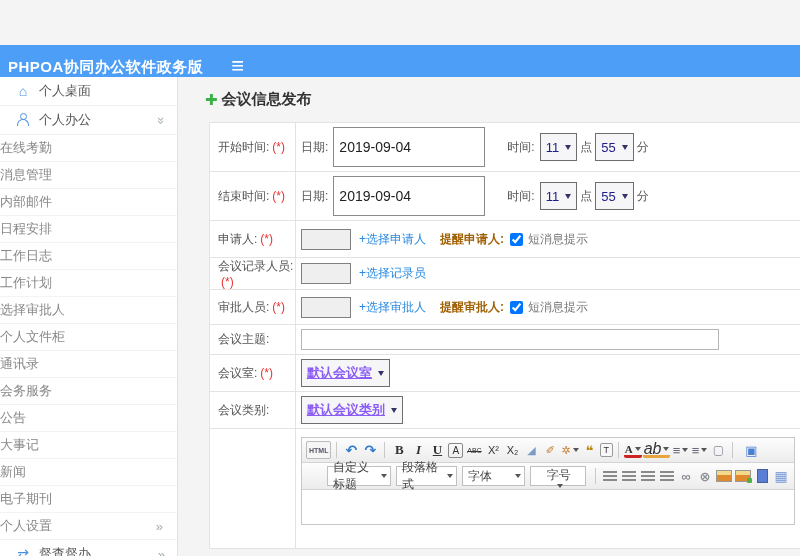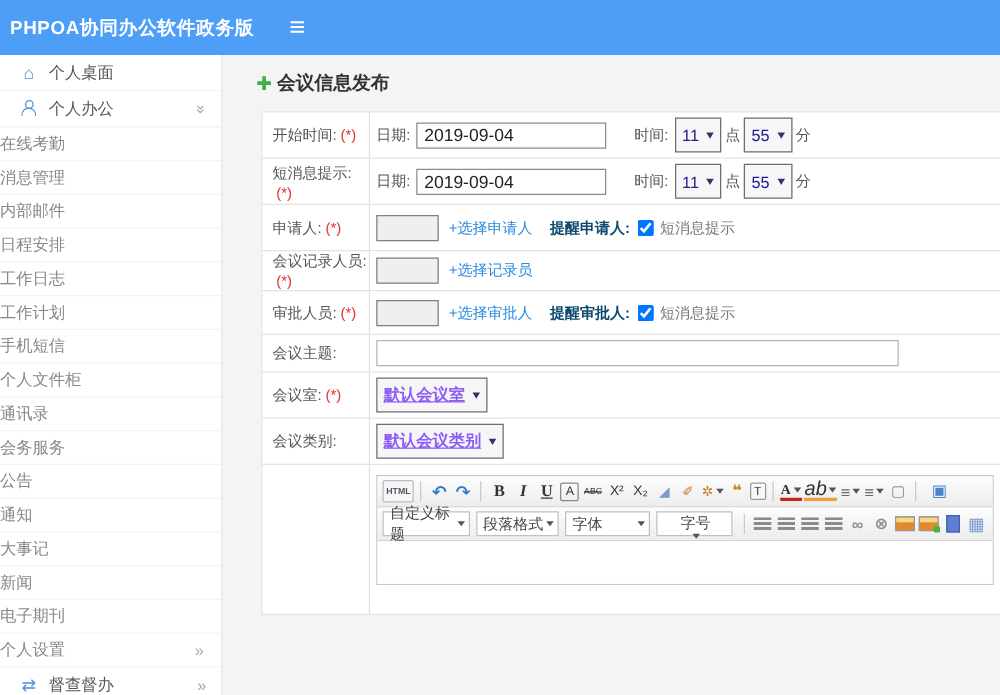--- a/index.html
+++ b/index.html
@@ -1,20 +1,20 @@
 <!DOCTYPE html>
 <html><head>
 <meta charset="utf-8">
 <style>
   * { box-sizing: border-box; margin: 0; padding: 0; }
   html,body { width:800px; height:556px; overflow:hidden;
     font-family:"Liberation Sans","DejaVu Sans",sans-serif; background:#f4f4f5; }
 
   
-  .header { height:44px; background:#4c9ef7; display:flex; align-items:center; }
+  .header { height:32px; background:#4c9ef7; display:flex; align-items:flex-end;margin-top:45px; }
   .brand { color:#fff; font-size:15px; font-weight:bold; padding-left:8px; letter-spacing:.5px; }
   .hamburger { color:#fff; font-size:22px; margin-left:28px; line-height:1; cursor:pointer; }
 
   
   .layout { display:flex; height:516px; }
   .sidebar { width:178px; background:#fff; border-right:1px solid #e2e2e2; flex:none; overflow:hidden; }
   .main { flex:1; background:#f4f4f5; position:relative; overflow:hidden; }
 
   
   .side-item { display:flex; align-items:center; height:29px; padding:0 12px 0 14px;
@@ -40,29 +40,29 @@
   
   .form-table { position:absolute; left:31px; top:45px; width:592px;
     border-collapse:collapse; background:#fff; font-size:12px; color:#555; }
   .form-table td { border:1px solid #e3e3e3; border-right:none; vertical-align:middle; }
   .form-table td.lbl { border-right:1px solid #e3e3e3; width:86px; padding-left:8px; }
   .form-table td.ctl { padding:4px 0 4px 5px; }
   .req { color:#e63333; margin-left:3px; }
   .lblrow { white-space:nowrap; }
 
   .inline { display:flex; align-items:center; flex-wrap:wrap; }
-  .date-input { width:152px; height:21px; border:1px solid #8a8a8a; font-size:14px;
+  .date-input { width:152px; height:40px; border:1px solid #8a8a8a; font-size:14px;
     padding:1px 5px; color:#222; font-family:inherit; }
   .small-input { width:50px; height:21px; border:1px solid #808080; background:#efefef; }
   .long-input { width:418px; height:21px; border:1px solid #b5b5b5; }
   .att-textarea { width:352px; height:52px; border:1px solid #c2c2c2; background:#fbfbfb;
     resize:both; font-family:inherit; }
   .link { color:#2a8ae0; text-decoration:none; font-size:12px; margin-left:8px; cursor:pointer; }
   .link.noml { margin-left:0; }
-  .bold-lab { font-weight:bold; color:#0c4a6e; margin-left:14px; }
+  .bold-lab { font-weight:bold; color:#a16207; margin-left:14px; }
   .sms { color:#777; margin-left:2px; }
   input[type=checkbox] { margin:0 3px 0 6px; width:13px; height:13px; }
 
   .sel { display:inline-flex; align-items:center; gap:6px; border:1px solid #6e6e6e;
     background:#f6f6f8; height:22px; padding:13px 5px; cursor:pointer; }
   .sel .caret { width:0; height:0; border-left:3.5px solid transparent;
     border-right:3.5px solid transparent; border-top:5px solid #333366; }
   .sel.time { color:#20208a; font-size:13px; min-width:34px; justify-content:space-between; }
   .sel.room { color:#8b5cf6; font-size:13px; font-weight:bold; text-decoration:underline; height:23px; }
   .unit { margin:0 3px; color:#555; }
@@ -91,21 +91,21 @@
   .tb.list { color:#667; font-size:13px; }
   .tb.page { color:#889; font-size:12px; }
   .tb.screen { color:#4a7fd4; font-size:13px; margin-left:4px; }
   .caret-s { width:0; height:0; border-left:3px solid transparent; border-right:3px solid transparent;
     border-top:4px solid #555; margin-left:2px; }
   .tsep { width:1px; height:16px; background:#c9c9c9; margin:0 4px; flex:none; }
 
   .dropdown { display:inline-flex; align-items:center; justify-content:space-between;
     border:1px solid #c0c0c0; background:#fff; height:20px; font-size:12px; color:#444;
     padding:0 3px 0 5px; margin-right:4px; cursor:pointer; }
-  .dd1{width:80px;} .dd2{width:76px;} .dd3{width:78px;} .dd4{width:70px;flex-direction:column;}
+  .dd1{width:80px;margin-left:21px;} .dd2{width:76px;} .dd3{width:78px;} .dd4{width:70px;flex-direction:column;}
 
   .bars { display:inline-block; width:14px; height:11px;
     background:repeating-linear-gradient(to bottom,#8a8a8a 0 2px,transparent 2px 4px); }
   .bars.c { background:repeating-linear-gradient(to bottom,#8a8a8a 0 2px,transparent 2px 4px);
     clip-path:polygon(0 0,100% 0,100% 100%,0 100%); }
   .img-ic { display:inline-block; width:16px; height:12px; border:1px solid #999;
     background:linear-gradient(#f5d98a 0 40%, #e08a2e 40%); }
   .img-ic.plus { position:relative; }
   .img-ic.plus::after { content:""; position:absolute; right:-2px; bottom:-2px; width:5px; height:5px;
     background:#52b043; border-radius:1px; }
@@ -148,36 +148,33 @@
     <div class="sub-item">
         <span>日程安排</span>
       </div>
     <div class="sub-item">
         <span>工作日志</span>
       </div>
     <div class="sub-item">
         <span>工作计划</span>
       </div>
     <div class="sub-item">
-        <span>手机短信</span>
+        <span>选择审批人</span>
       </div>
     <div class="sub-item">
         <span>个人文件柜</span>
       </div>
     <div class="sub-item">
         <span>通讯录</span>
       </div>
     <div class="sub-item">
         <span>会务服务</span>
       </div>
     <div class="sub-item">
         <span>公告</span>
-      </div>
-    <div class="sub-item">
-        <span>通知</span>
       </div>
     <div class="sub-item">
         <span>大事记</span>
       </div>
     <div class="sub-item">
         <span>新闻</span>
       </div>
     <div class="sub-item">
         <span>电子期刊</span>
       </div>
@@ -217,21 +214,21 @@
           <span class="sel time">
                   <span>55</span>
                   <i class="caret"></i>
                 </span>
           <span class="unit">分</span>
         </div>
             </td>
       </tr>
 
       <tr style="height:32px">
-        <td class="lbl"><span class="lblrow">短消息提示:</span><span class="req">(*)</span></td>
+        <td class="lbl"><span class="lblrow">结束时间:</span><span class="req">(*)</span></td>
         <td class="ctl">
               <div class="inline">
           <span class="tlabel">日期:</span>
           <input class="date-input" value="2019-09-04" style="">
           <span class="gap"></span>
           <span class="tlabel">时间:</span>
           <span class="sel time">
                   <span>11</span>
                   <i class="caret"></i>
                 </span>

